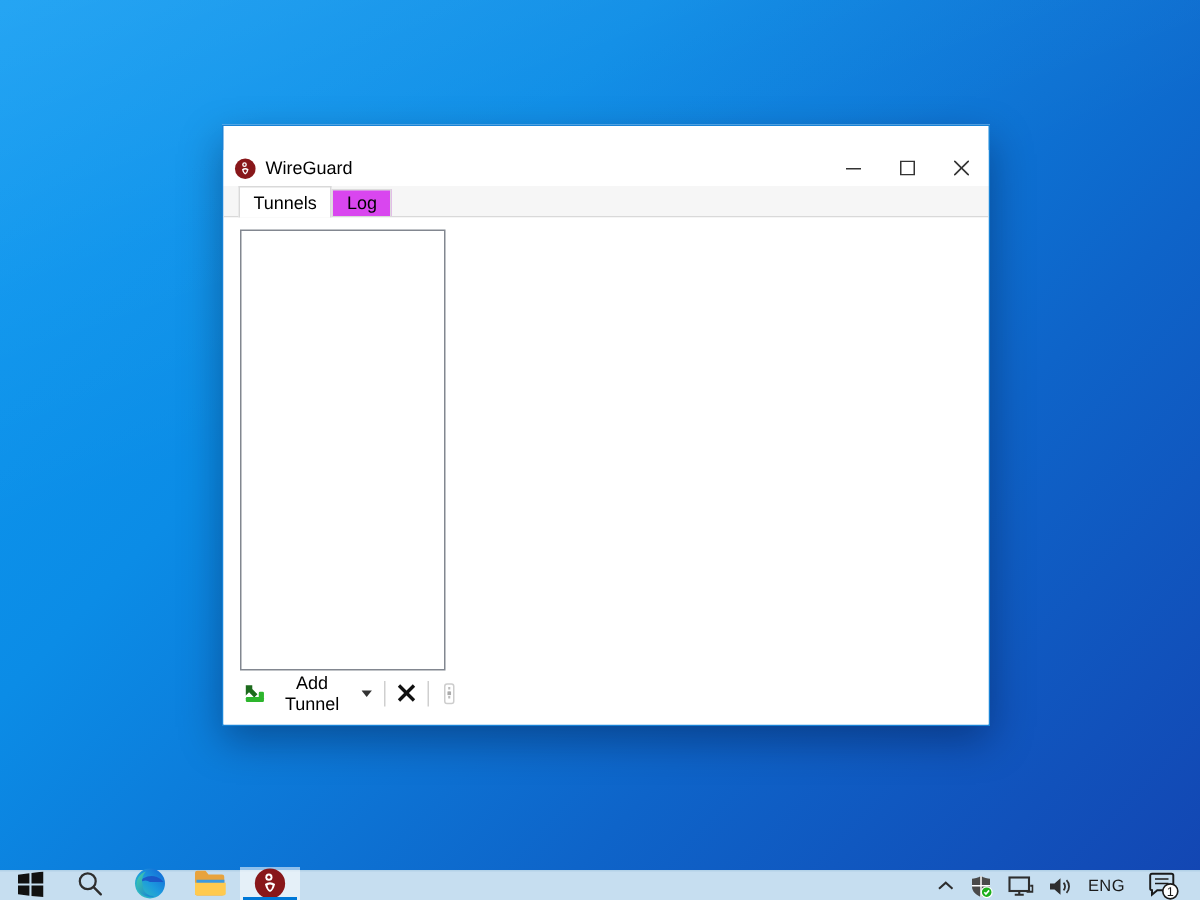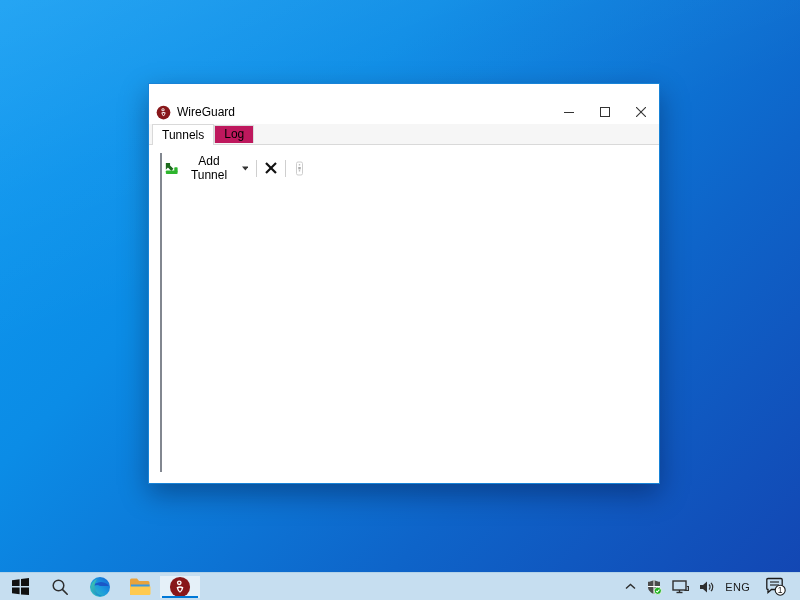--- a/index.html
+++ b/index.html
@@ -20,49 +20,49 @@
     box-shadow:0 10px 26px rgba(0,0,30,0.35);
     display:flex; flex-direction:column;
   }
   .titlebar { height:24px; display:flex; align-items:center; padding-left:7px; background:#ffffff; flex:0 0 auto;margin-top:16px; }
   .titlebar .app-icon { width:15px; height:15px; margin-right:6px; }
   .title-text { font-size:12px; color:#000; }
   .caption-buttons { margin-left:auto; display:flex; height:100%; }
   .caption-btn { width:36px; height:100%; display:flex; align-items:center; justify-content:center; }
   .caption-btn svg { display:block; }
 
-  .tabstrip { height:21px; background:#f6f6f6; border-bottom:1px solid #d9d9d9; display:flex; align-items:center; padding-left:3px; flex:0 0 auto; }
+  .tabstrip { height:21px; background:#f6f6f6; border-bottom:1px solid #d9d9d9; display:flex; align-items:flex-end; padding-left:10px; flex:0 0 auto; }
   .tab { font-size:12px; color:#000; padding:2px 9px 3px 9px; position:relative; }
   .tab.active {
     background:#ffffff; border:1px solid #d9d9d9; border-bottom:none;
     height:21px; display:flex; align-items:center; margin-bottom:-1px; z-index:2;
   }
   .tab.inactive {
-    background:#be185d; border:1px solid #dcdcdc; border-bottom:none;
+    background:#d946ef; border:1px solid #dcdcdc; border-bottom:none;
     height:18px; display:flex; align-items:center;
   }
 
   .content { flex:1; display:flex; background:#ffffff; min-height:0; }
-  .left-pane { width:159px; flex:0 0 auto; display:flex; flex-direction:row; padding:8px 0 11px 11px; }
+  .left-pane { width:159px; flex:0 0 auto; display:flex; flex-direction:column; padding:8px 0 11px 11px; }
   .tunnel-list { width:137px; flex:1; background:#ffffff; border:1px solid #828790; }
   .left-toolbar { margin-top:5px; height:20px; display:flex; align-items:center; }
   .tb-btn { display:flex; align-items:center; border:none; background:transparent; padding:0 3px; height:20px; }
   .add-tunnel-label { font-size:12px; color:#000; margin:0 7px 0 5px; }
   .tb-sep { width:1px; height:17px; background:#cfcfcf; margin:0 5px; }
   .right-pane { flex:1; display:flex; align-items:center; justify-content:center; }
   .import-btn {
     font-family:"Liberation Sans", sans-serif; font-size:12px; color:#000;
     background:#e4e4e4; border:1px solid #a9a9a9; padding:3px 11px 4px 11px;
   }
 
   
   .taskbar {
-    position:absolute; left:0; bottom:0; width:800px; height:28px;
+    position:absolute; left:0; bottom:0; width:800px; height:20px;
     background:#c6def0; border-top:1px solid #b3d2e8;
-    display:flex; align-items:center;
+    display:flex; align-items:flex-end;
   }
   .task-left { display:flex; }
   .task-btn { width:40px; display:flex; align-items:center; justify-content:center; position:relative; }
   .task-btn.active-app { background:rgba(255,255,255,0.55); }
   .task-btn.active-app::after {
     content:""; position:absolute; left:2px; right:2px; bottom:0; height:2px; background:#0078d7;
   }
   .task-right { margin-left:auto; display:flex; align-items:center; padding-right:9px; }
   .tray-item { display:flex; align-items:center; justify-content:center; height:100%; padding:0 5px; }
   .tray-lang { font-size:11px; color:#1a1a1a; letter-spacing:0.3px; }

